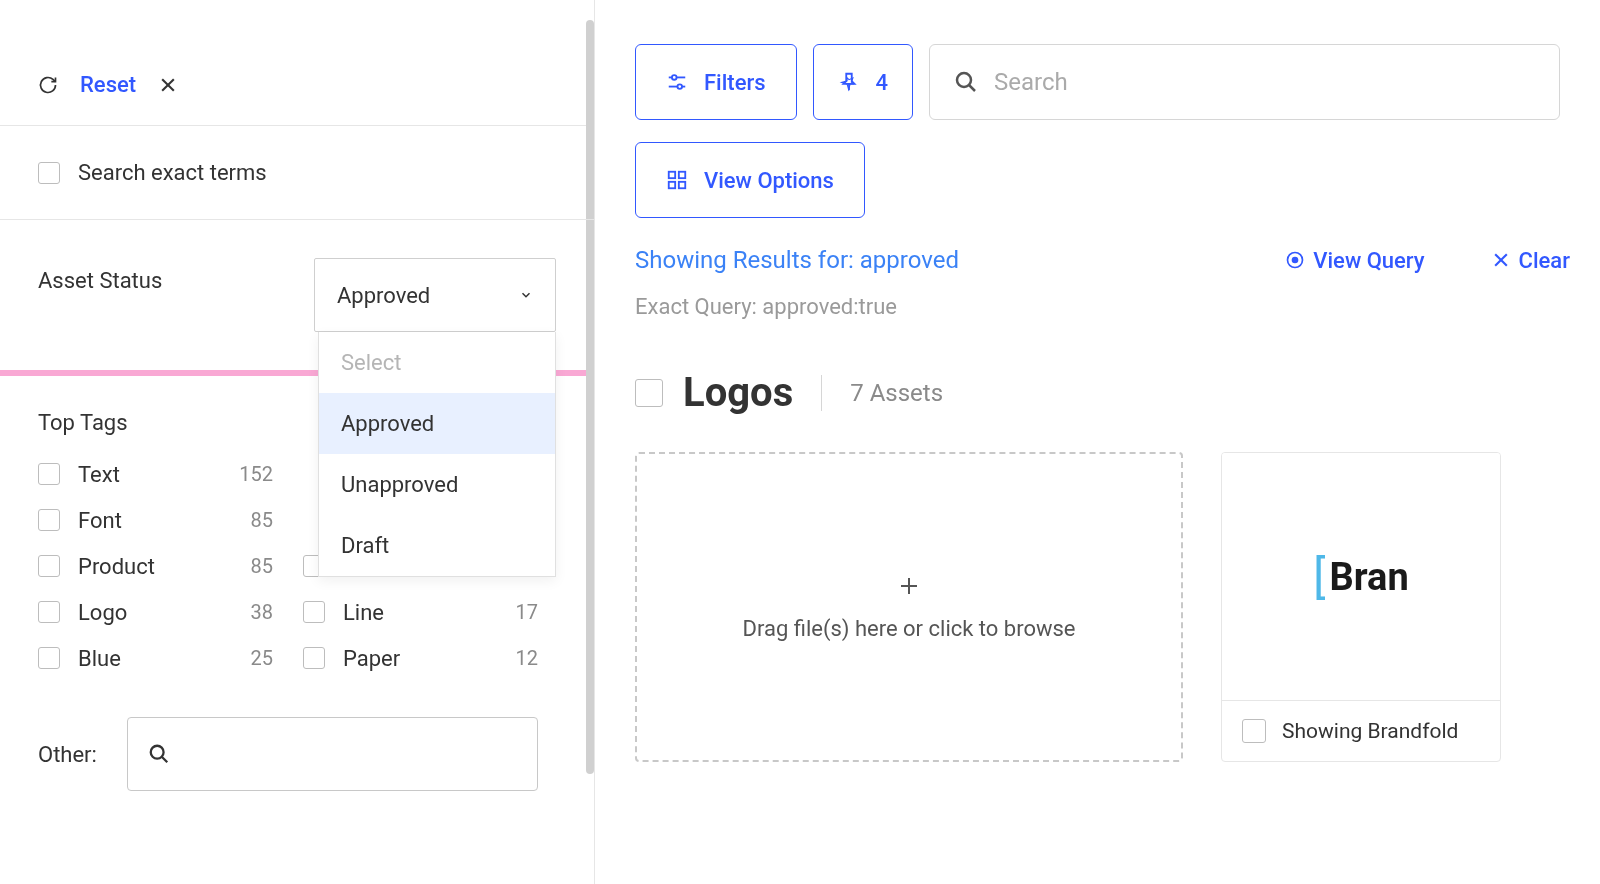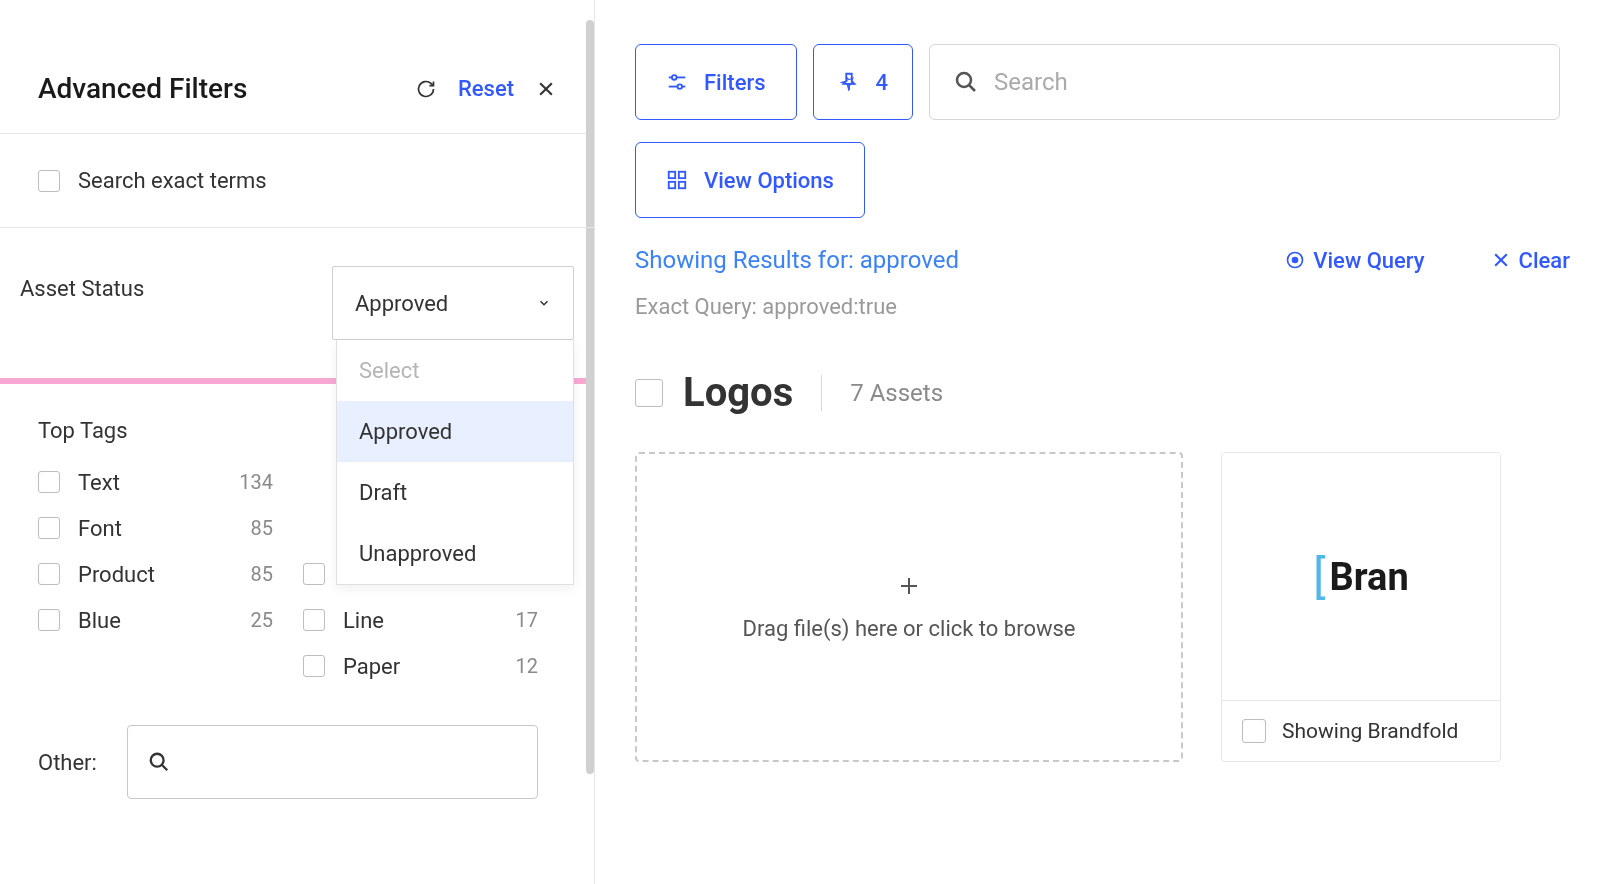--- a/index.html
+++ b/index.html
@@ -85,21 +85,21 @@
       background: #fff;
     }
     .checkbox-label {
       margin-left: 18px;
       font-size: 22px;
       color: #333;
     }
 
     .asset-status-section {
       border-top: 1px solid #e6e6e6;
-      padding: 38px 20px;
+      padding: 38px 38px;
       display: flex;
       align-items: flex-start;
       position: relative;
     }
     .section-label {
       font-size: 22px;
       color: #333;
       flex: 1;
       padding-top: 10px;
     }
@@ -406,21 +406,20 @@
       overflow: hidden;
     }
   </style>
 </head>
 <body>
 
 <div class="left-panel">
   <div class="scrollbar"></div>
 
   <div class="panel-header">
-    <div class="panel-title">Advanced Filters</div>
     <svg class="refresh-icon" viewBox="0 0 24 24" fill="none" stroke="currentColor" stroke-width="2">
       <path d="M21 12a9 9 0 1 1-3-6.7L21 8"></path>
       <polyline points="21 3 21 8 16 8"></polyline>
     </svg>
     <span class="reset-link">Reset</span>
     <svg class="close-x" viewBox="0 0 24 24" fill="none" stroke="currentColor" stroke-width="2.5">
       <line x1="5" y1="5" x2="19" y2="19"></line>
         <line x1="19" y1="5" x2="5" y2="19"></line>
     </svg>
   </div>
@@ -437,44 +436,49 @@
     <div class="select-wrap">
       <div class="select-box">
         <span>Approved</span>
         <svg class="chevron" viewBox="0 0 24 24" fill="none" stroke="currentColor" stroke-width="2.5">
           <polyline points="6 9 12 15 18 9"></polyline>
         </svg>
       </div>
       <div class="dropdown-menu">
         <div class="dropdown-item placeholder">Select</div>
         <div class="dropdown-item selected">Approved</div>
+        <div class="dropdown-item normal">Unapproved</div>
         <div class="dropdown-item normal">Draft</div>
-        <div class="dropdown-item normal">Unapproved</div>
       </div>
     </div>
   </div>
 
   <div class="tags-section">
     <div class="tags-title">Top Tags</div>
     <div class="tags-grid">
       <div class="tags-column">
         <div class="tag-row">
             <div class="checkbox"></div>
             <span class="tag-label">Text</span>
-            <span class="tag-count">134</span>
+            <span class="tag-count">152</span>
           </div>
         <div class="tag-row">
             <div class="checkbox"></div>
             <span class="tag-label">Font</span>
             <span class="tag-count">85</span>
           </div>
         <div class="tag-row">
             <div class="checkbox"></div>
             <span class="tag-label">Product</span>
             <span class="tag-count">85</span>
+          </div>
+        <div class="tag-row">
+            <div class="checkbox"></div>
+            <span class="tag-label">Logo</span>
+            <span class="tag-count">38</span>
           </div>
         <div class="tag-row">
             <div class="checkbox"></div>
             <span class="tag-label">Blue</span>
             <span class="tag-count">25</span>
           </div>
       </div>
       <div class="tags-column">
         <div class="tag-row" style="visibility:hidden">
             <div class="checkbox"></div>

